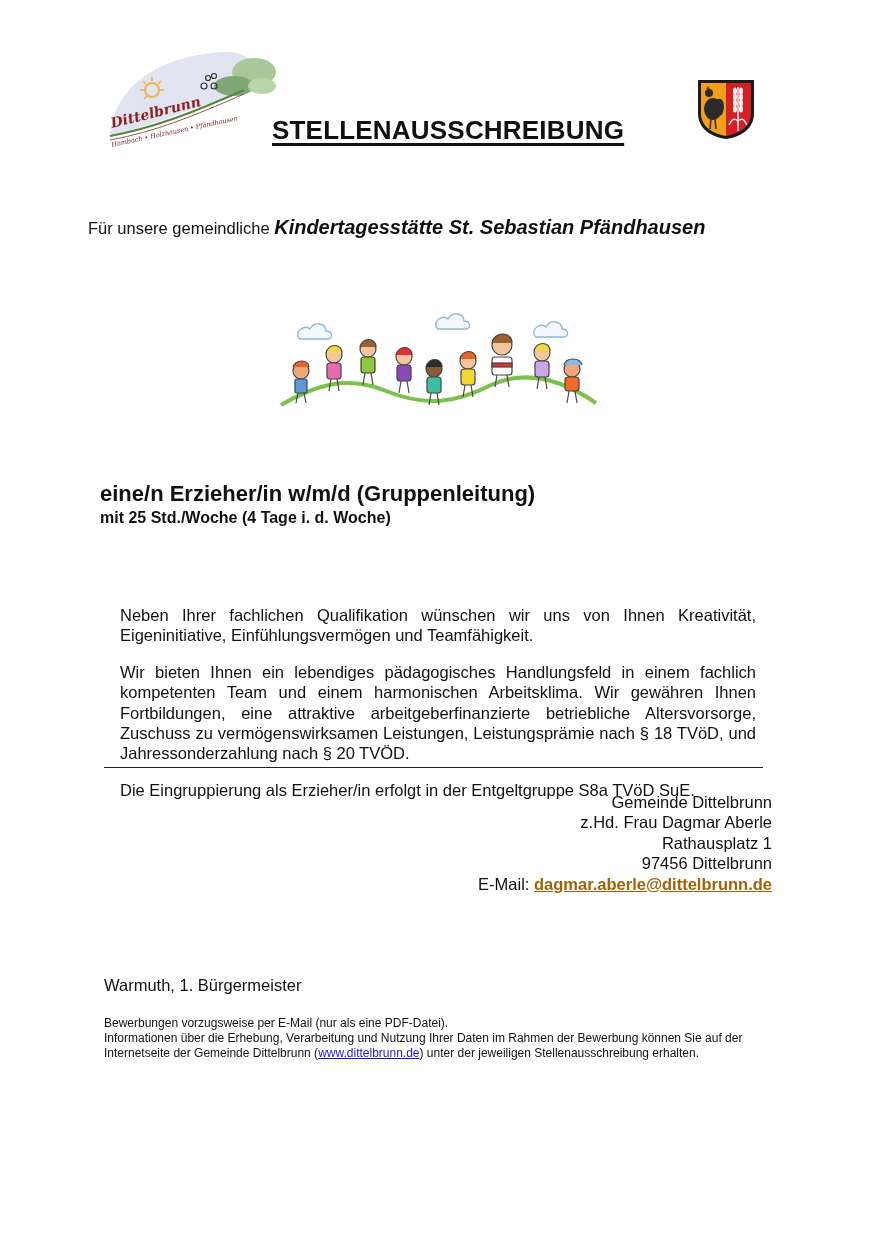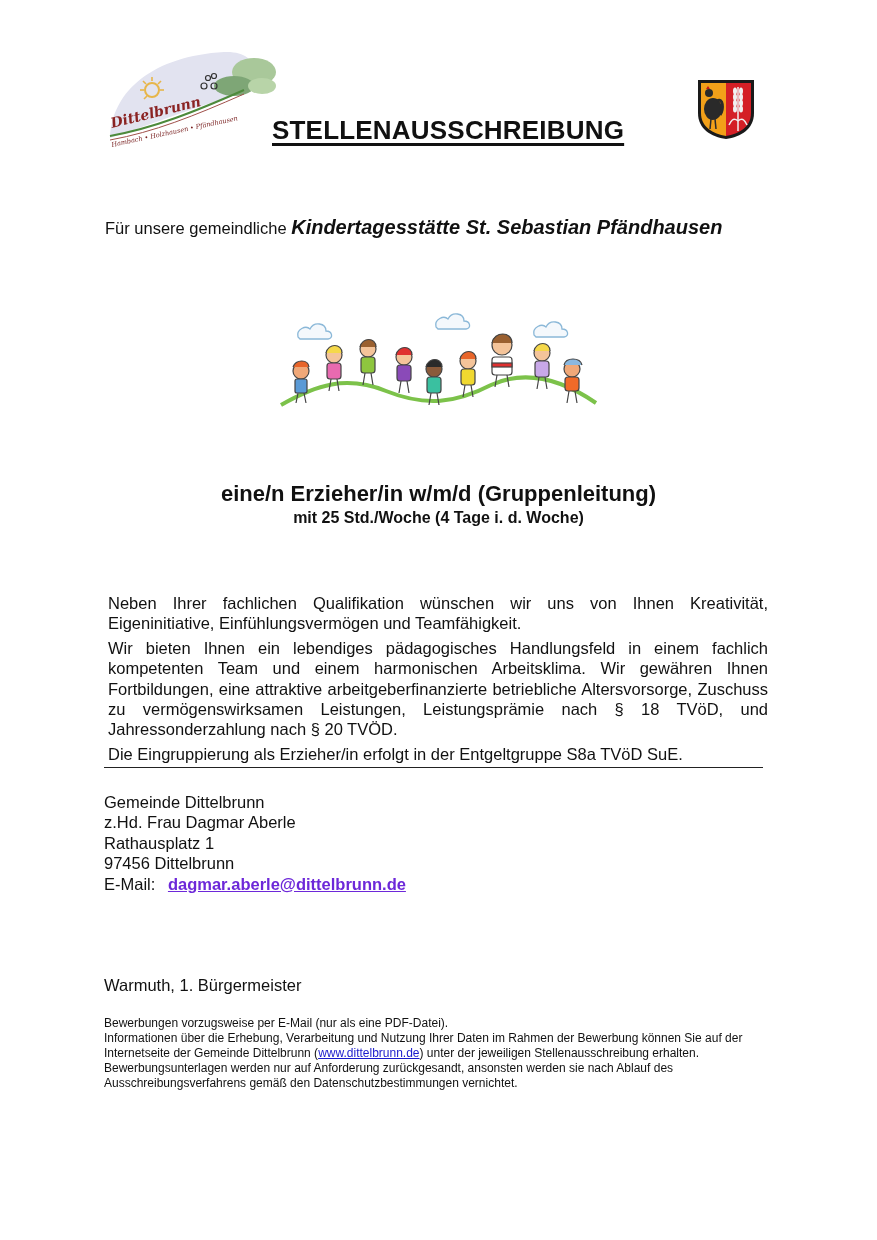--- a/index.html
+++ b/index.html
@@ -5,41 +5,41 @@
   html, body { margin: 0; padding: 0; background: #ffffff; }
   body { width: 877px; height: 1240px; position: relative; overflow: hidden; font-family: "Liberation Sans", sans-serif; color: #111; }
   .abs { position: absolute; }
 
   
   #logo { left: 104px; top: 50px; width: 176px; height: 100px; }
   #title { left: 272px; top: 104px; width: 360px; font-size: 26px; font-weight: bold; text-decoration: underline; text-decoration-thickness: 3px; text-underline-offset: 4px; letter-spacing: 0.2px; margin-top: 11px; }
   #crest { left: 695px; top: 77px; width: 62px; height: 64px; }
 
   
-  #intro { left: 105px; top: 216px; width: 700px; font-size: 16.5px; line-height: 22px; }
+  #intro { left: 88px; top: 216px; width: 700px; font-size: 16.5px; line-height: 22px; }
   #intro .kita { font-size: 20px; font-weight: bold; font-style: italic; }
   #intro b { font-weight: bold; }
 
   
   #kids { left: 276px; top: 305px; width: 325px; height: 110px; }
 
   
-  #position { left: 100px; top: 480px; width: 677px; text-align: center; }
+  #position { left: 100px; top: 480px; width: 677px; text-align: left; }
   #position .pos-title { font-size: 22px; font-weight: bold; line-height: 28px; }
   #position .pos-sub { font-size: 16px; font-weight: bold; line-height: 20px; }
 
   
   #body1 { left: 104px; top: 589px; width: 668px; font-size: 16.5px; line-height: 20.4px; text-align: justify; }
-  #body1 p { margin: 4px; }
+  #body1 p { margin: 16px; }
   #divider { left: 104px; top: 767px; width: 659px; height: 0; border-top: 1.3px solid #222; }
 
   #body2 { left: 104px; top: 792px; width: 668px; font-size: 16.5px; line-height: 20.4px; }
   #body2 p { margin: 0; text-align: justify; }
-  #body2 .addr { text-align: left; }
-  .email-link { color: #6d28d9; font-weight: bold; text-decoration: underline; margin-left: 8px; }
+  #body2 .addr { text-align: right; }
+  .email-link { color: #a16207; font-weight: bold; text-decoration: underline; }
   #signature { left: 104px; top: 975px; font-size: 16.5px; line-height: 20px; }
 
   
   #notes { left: 104px; top: 1016px; width: 680px; font-size: 12px; line-height: 15px; }
   #notes p { margin: 0; }
   .web-link { color: #1a1acc; text-decoration: underline; }
 </style>
 </head>
 <body>
 
@@ -201,14 +201,13 @@
     <div>97456 Dittelbrunn</div>
     <div><span>E-Mail: </span><a class="email-link">dagmar.aberle@dittelbrunn.de</a></div>
   </div>
 </div>
 
 <div id="signature" class="abs">Warmuth, 1. Bürgermeister</div>
 
 <div id="notes" class="abs">
   <p>Bewerbungen vorzugsweise per E-Mail (nur als eine PDF-Datei).</p>
   <p><span>Informationen über die Erhebung, Verarbeitung und Nutzung Ihrer Daten im Rahmen der Bewerbung können Sie auf der Internetseite der Gemeinde Dittelbrunn (</span><a class="web-link">www.dittelbrunn.de</a><span>) unter der jeweiligen Stellenausschreibung erhalten.</span></p>
-  <p>Bewerbungsunterlagen werden nur auf Anforderung zurückgesandt, ansonsten werden sie nach Ablauf des Ausschreibungsverfahrens gemäß den Datenschutzbestimmungen vernichtet.</p>
 </div>
 
 </body></html>

